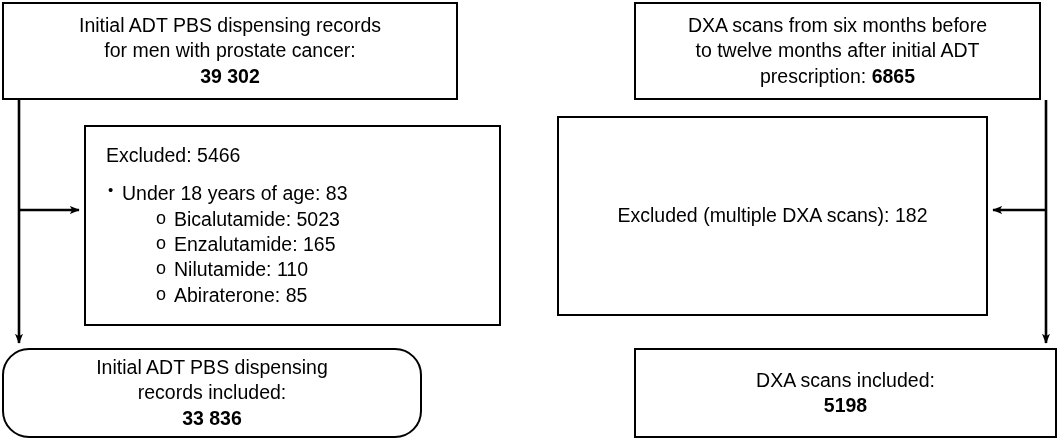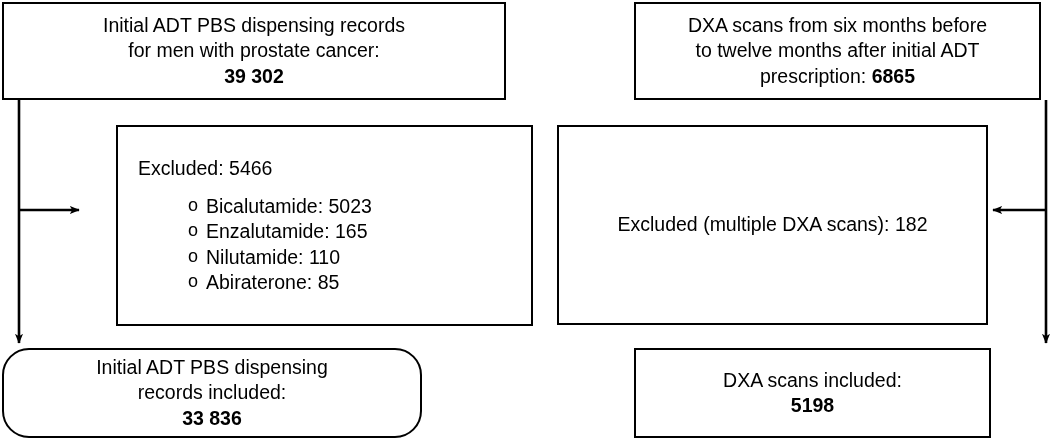--- a/index.html
+++ b/index.html
@@ -117,32 +117,33 @@
 
     <path d="M19,100 L19,343" stroke="#000000" stroke-width="2.6" fill="none" marker-end="url(#arrow-end)"></path>
 
     <path d="M19,210 L79,210" stroke="#000000" stroke-width="2.6" fill="none" marker-end="url(#arrow-end)"></path>
 
     <path d="M1046,100 L1046,343" stroke="#000000" stroke-width="2.6" fill="none" marker-end="url(#arrow-end)"></path>
 
     <path d="M1046,210 L993,210" stroke="#000000" stroke-width="2.6" fill="none" marker-end="url(#arrow-end)"></path>
   </svg>
 
-  <div class="box" id="source-left" style="left:2px; top:2px; width:504px; height:98px;">
+  <div class="box" id="source-left" style="left:2px; top:2px; width:456px; height:98px;">
     <div class="box-inner ctr">
       <div>Initial ADT PBS dispensing records</div>
       <div>for men with prostate cancer:</div>
       <div class="num">39 302</div>
     </div>
   </div>
 
-  <div class="box" id="excluded-left" style="left:84px; top:125px; width:417px; height:201px;margin-left:32px;">
+  <div class="box" id="excluded-left" style="left:84px; top:125px; width:417px; height:201px;">
     <div class="box-inner">
       <div class="exc-head">Excluded: 5466</div>
       <ul class="exc-list">
+        <li>Under 18 years of age: 83</li>
       </ul>
       <ul class="sub-list">
         <li>Bicalutamide: 5023</li>
         <li>Enzalutamide: 165</li>
         <li>Nilutamide: 110</li>
         <li>Abiraterone: 85</li>
       </ul>
     </div>
   </div>
 
@@ -155,26 +156,26 @@
   </div>
 
   <div class="box" id="source-right" style="left:634px; top:2px; width:407px; height:98px;">
     <div class="box-inner ctr">
       <div>DXA scans from six months before</div>
       <div>to twelve months after initial ADT</div>
       <div><span>prescription: </span><span class="num">6865</span></div>
     </div>
   </div>
 
-  <div class="box" id="excluded-right" style="left:557px; top:125px; width:431px; height:200px;">
+  <div class="box" id="excluded-right" style="left:557px; top:116px; width:431px; height:200px;">
     <div class="box-inner">
       <div class="exc-right-text">Excluded (multiple DXA scans): 182</div>
     </div>
   </div>
 
-  <div class="box" id="included-right" style="left:634px; top:348px; width:357px; height:90px;">
+  <div class="box" id="included-right" style="left:634px; top:348px; width:423px; height:90px;">
     <div class="box-inner ctr">
       <div>DXA scans included:</div>
       <div class="num">5198</div>
     </div>
   </div>
 
 </div>
 
 </body></html>

